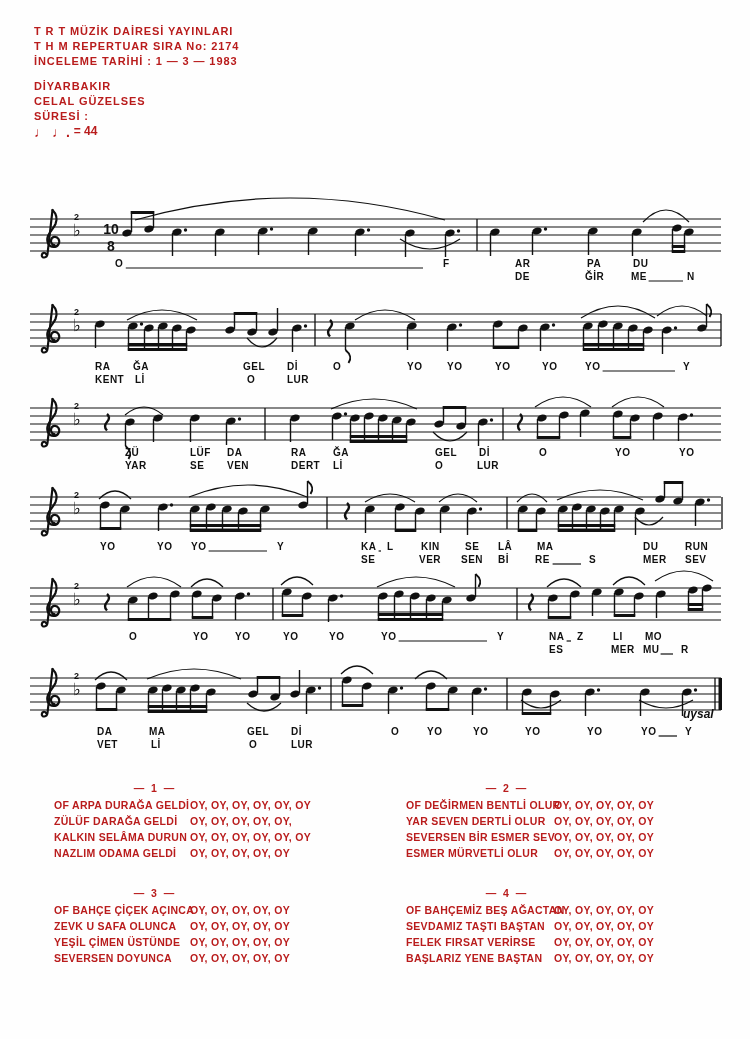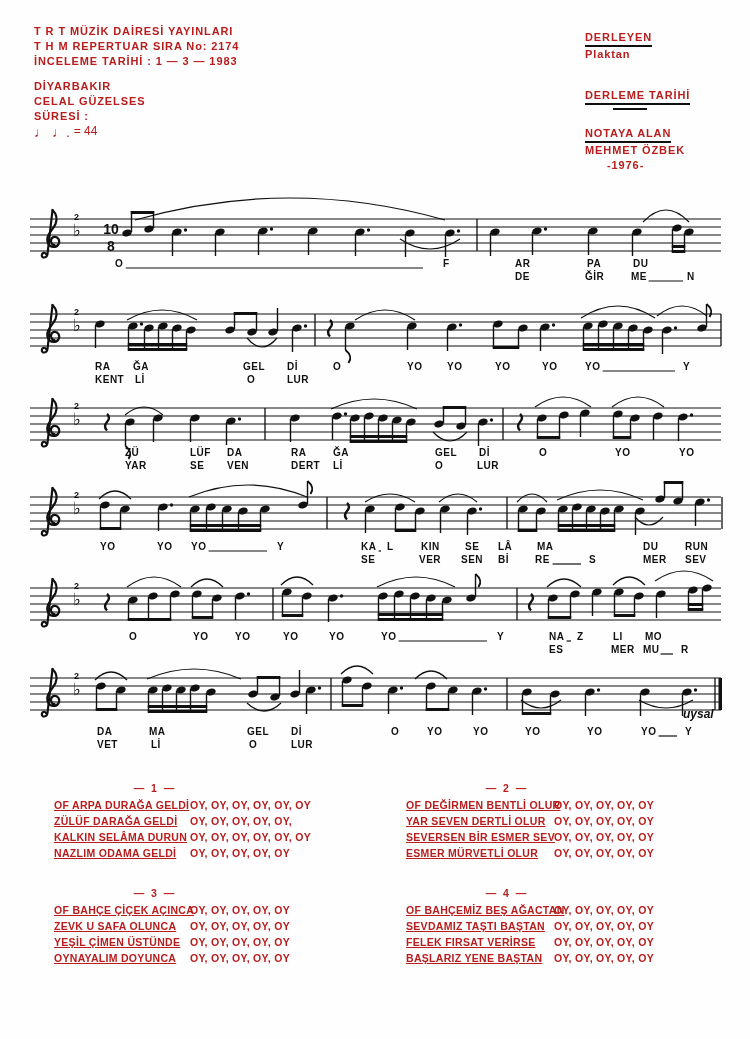--- a/index.html
+++ b/index.html
@@ -7,28 +7,28 @@
         font-family:"Liberation Sans",sans-serif;color:#b91c1c;overflow:hidden;}
   .hdr{position:absolute;font-size:11px;font-weight:bold;letter-spacing:.9px;line-height:15px;white-space:nowrap;}
   .hdr-left{top:24px;left:34px;}
   .hdr-right{top:30px;left:585px;}
   .u{display:inline-block;border-bottom:2px solid #101010;padding-bottom:0px;}
   .gap10{height:10px;} .gap26{height:26px;} .gap16{height:16px;}
   .dashline{width:34px;border-bottom:2px solid #101010;margin:3px 0 0 28px;}
   .indent{padding-left:22px;}
   .title{position:absolute;top:124px;left:0;right:110px;text-align:center;
          font-size:23px;font-weight:bold;letter-spacing:6px;white-space:nowrap;}
-  .tempo{font-size:14px;letter-spacing:0;font-weight:normal;}
+  .tempo{font-size:14px;letter-spacing:0;font-weight:bold;}
   .tempo .eq{font-size:12px;vertical-align:2px;}
   .verses{position:absolute;top:780px;left:40px;width:690px;
           display:grid;grid-template-columns:352px 338px;row-gap:24px;}
   .verse{font-size:10.5px;font-weight:bold;letter-spacing:.3px;line-height:16px;white-space:nowrap;}
   .vhead{width:230px;text-align:center;letter-spacing:2px;margin-bottom:1px;}
   .vline{display:flex;}
-  .vline .words{width:150px;text-decoration:underline;}
+  .vline .words{width:150px;}
   .verse.wide .words{width:162px;}
   .vline:not(:first-of-type) .words{padding-left:14px;width:136px;}
   .verse.wide .vline:not(:first-of-type) .words{width:148px;}
 </style>
 </head>
 <body>
 
 <div class="page">
 
   <div class="hdr hdr-left">
@@ -39,31 +39,20 @@
     <div>DİYARBAKIR</div>
     <div>CELAL GÜZELSES</div>
     <div>SÜRESİ :</div>
     <div class="tempo">
       <span>♩</span>
       <span>♩.</span>
       <span class="eq">= 44</span>
     </div>
   </div>
 
-  <div class="hdr hdr-right">
-    <div><span class="u">DERLEYEN</span></div>
-    <div>Plaktan</div>
-    <div class="gap26"></div>
-    <div><span class="u">DERLEME TARİHİ</span></div>
-    <div class="dashline"></div>
-    <div class="gap16"></div>
-    <div><span class="u">NOTAYA ALAN</span></div>
-    <div>MEHMET ÖZBEK</div>
-    <div class="indent">-1976-</div>
-  </div>
 
 
   <div id="score">
       <svg width="728" height="98" viewBox="0 0 728 98" style="position:absolute;left:15px;top:205px;overflow:visible;">
         <line x1="15" y1="14" x2="706" y2="14" stroke="#101010" stroke-width="1"></line>
         <line x1="15" y1="22" x2="706" y2="22" stroke="#101010" stroke-width="1"></line>
         <line x1="15" y1="30" x2="706" y2="30" stroke="#101010" stroke-width="1"></line>
         <line x1="15" y1="38" x2="706" y2="38" stroke="#101010" stroke-width="1"></line>
         <line x1="15" y1="46" x2="706" y2="46" stroke="#101010" stroke-width="1"></line>
         <g transform="translate(8,0)">
@@ -826,21 +815,21 @@
         </div>
         <div class="vline">
           <span class="words">ZEVK U SAFA OLUNCA</span>
           <span class="oys">OY, OY, OY, OY, OY</span>
         </div>
         <div class="vline">
           <span class="words">YEŞİL ÇİMEN ÜSTÜNDE</span>
           <span class="oys">OY, OY, OY, OY, OY</span>
         </div>
         <div class="vline">
-          <span class="words">OYNAYALIM DOYUNCA</span>
+          <span class="words">SEVERSEN DOYUNCA</span>
           <span class="oys">OY, OY, OY, OY, OY</span>
         </div>
       </div>
       <div class="verse wide">
         <div class="vhead">— 4 —</div>
         <div class="vline">
           <span class="words">OF BAHÇEMİZ BEŞ AĞACTAN</span>
           <span class="oys">OY, OY, OY, OY, OY</span>
         </div>
         <div class="vline">

